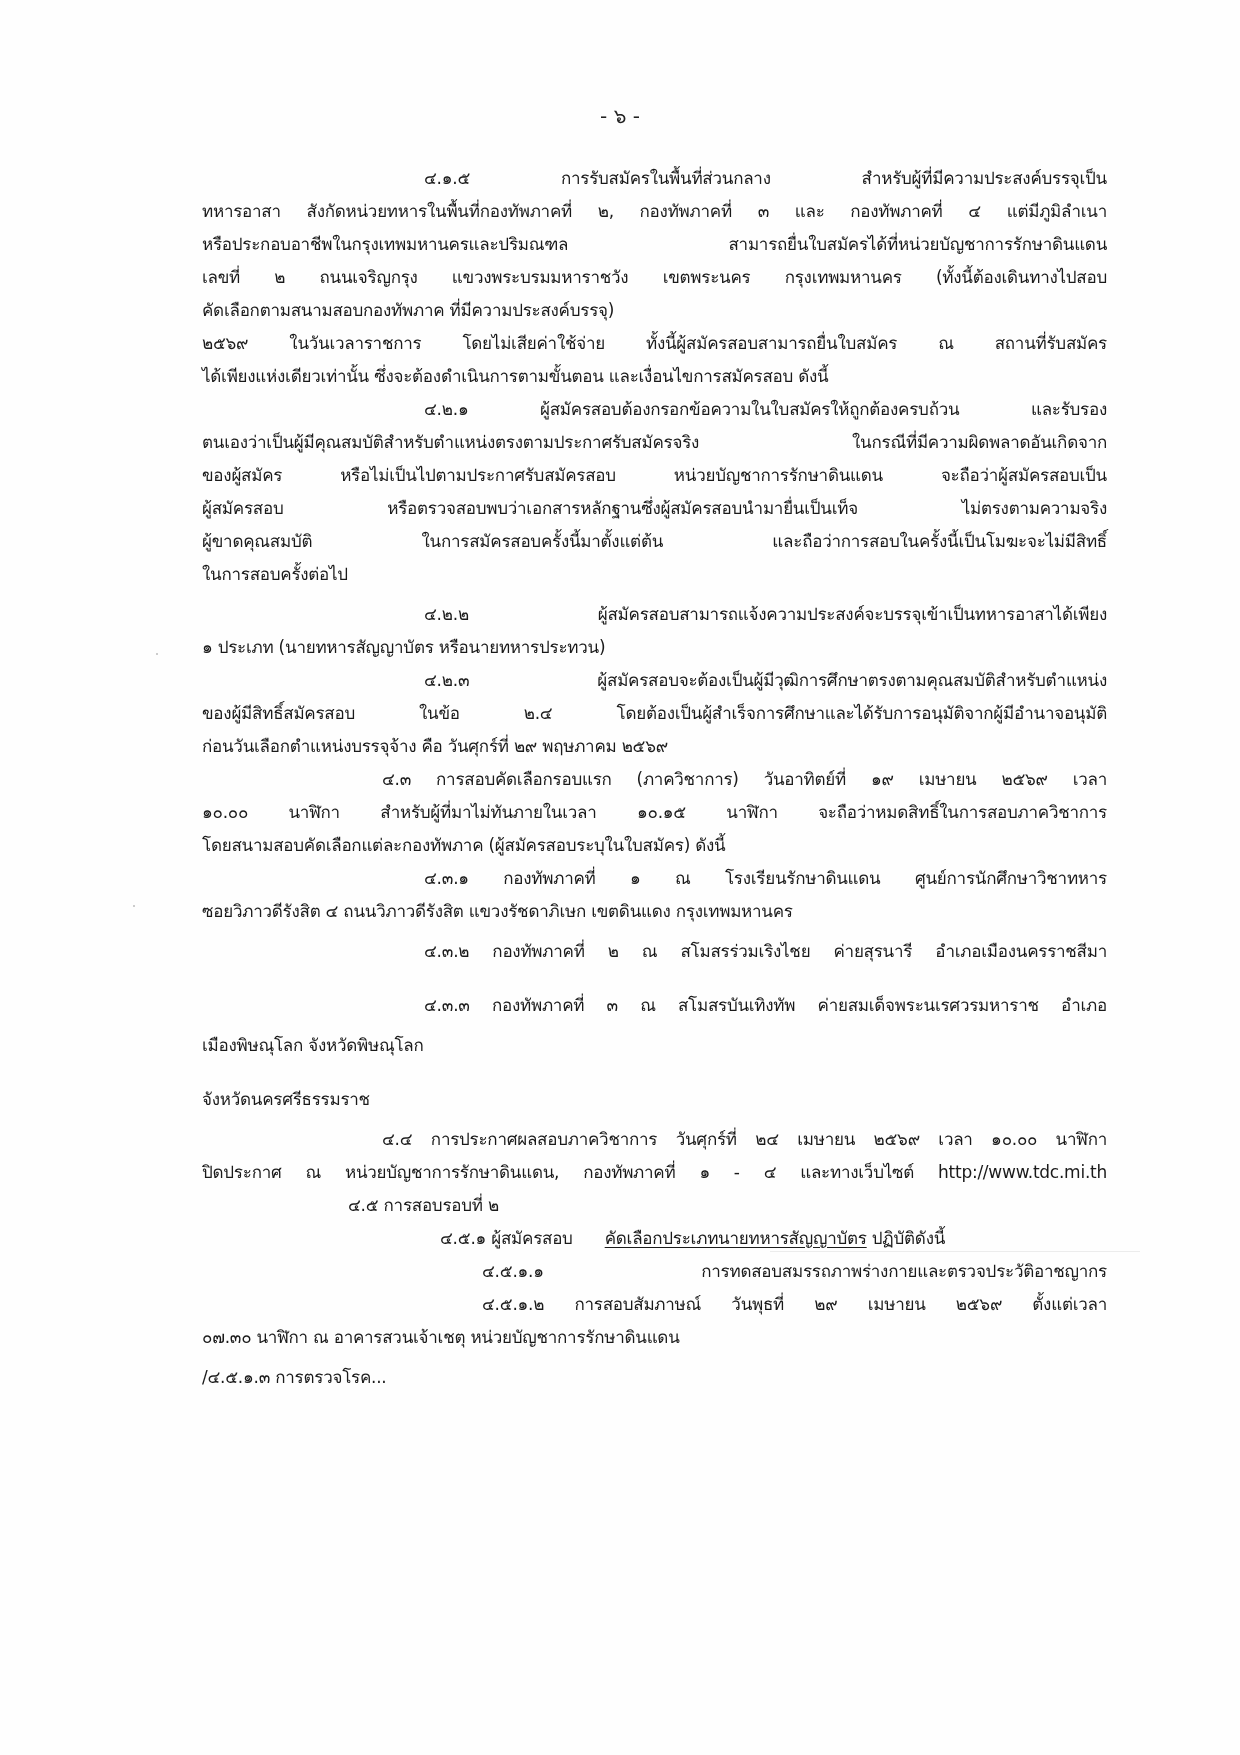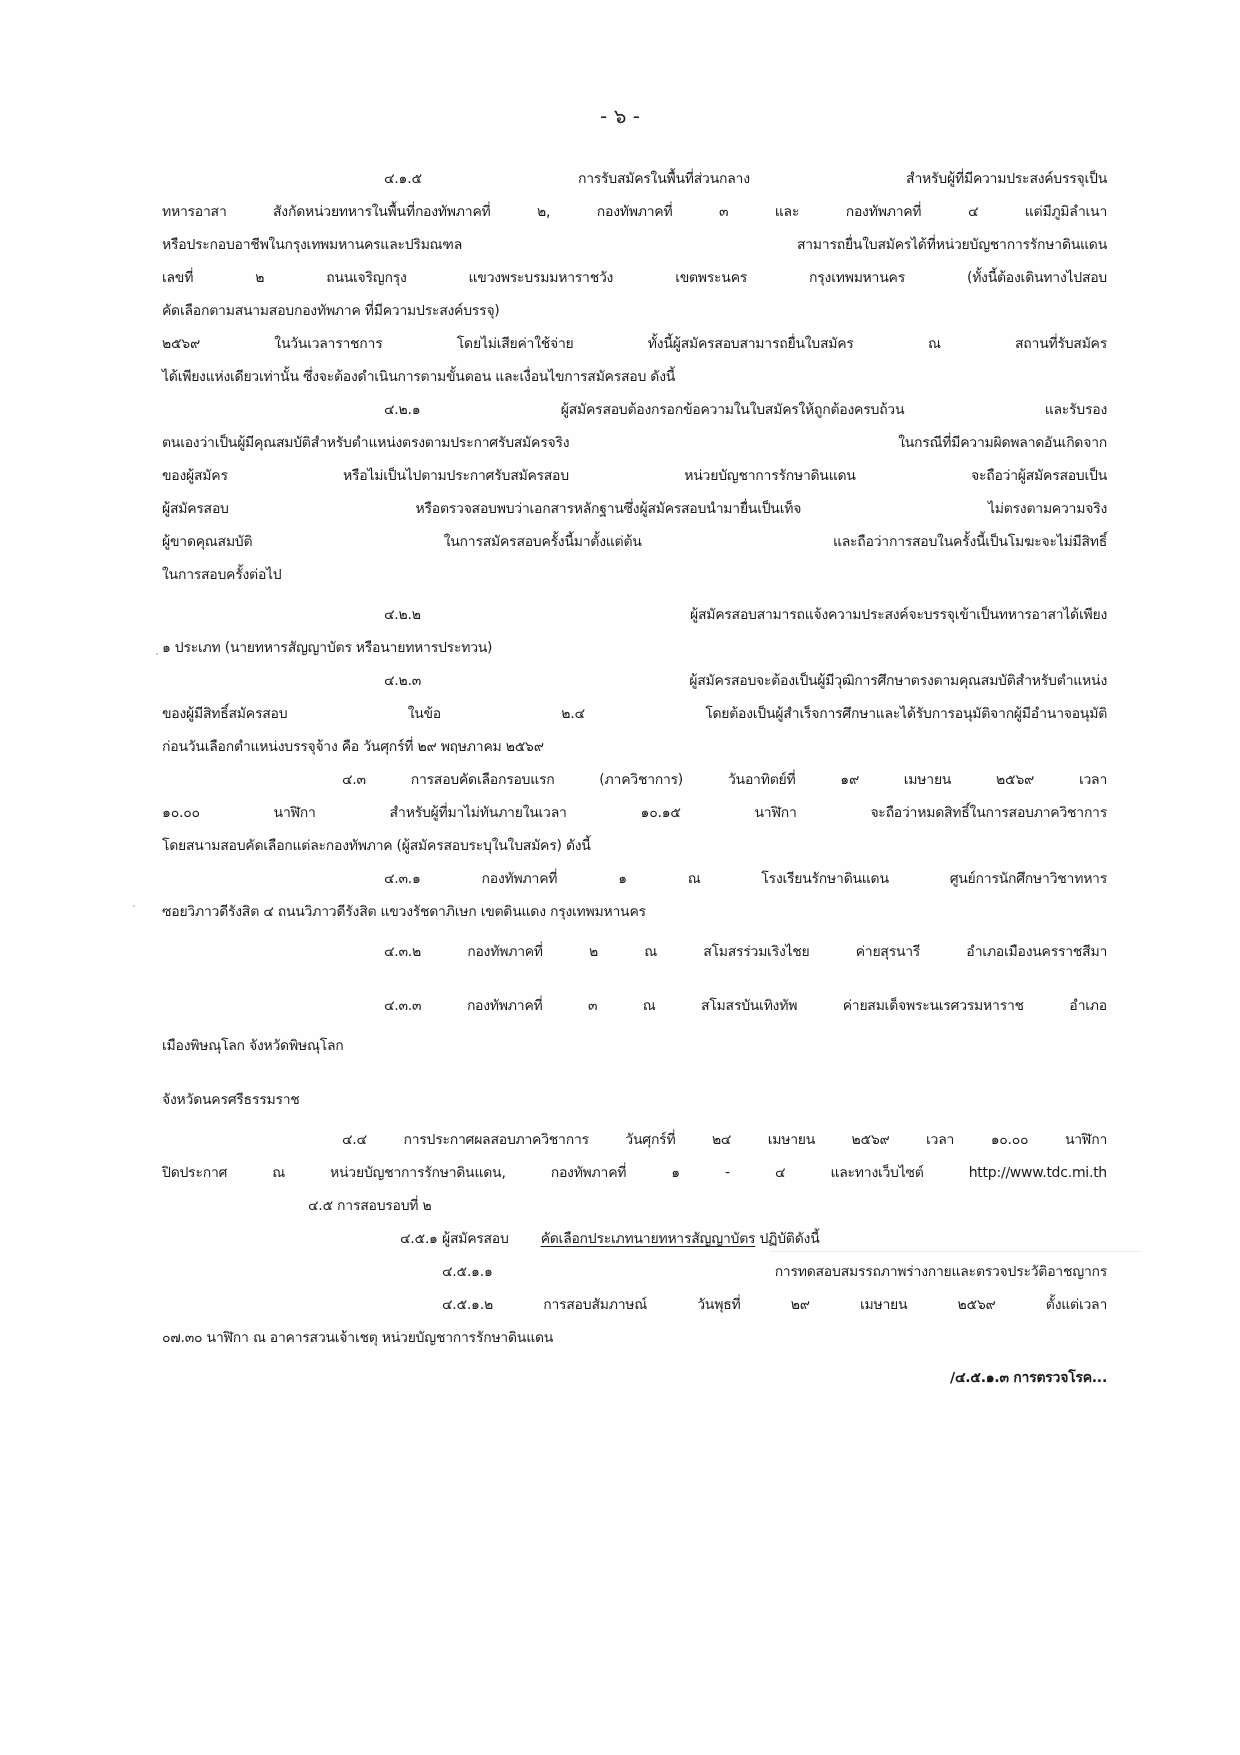--- a/index.html
+++ b/index.html
@@ -2,30 +2,30 @@
 <html><head>
 <meta charset="utf-8">
 <style>
   html, body { margin: 0; padding: 0; background: #ffffff; }
   body { width: 1240px; height: 1755px; position: relative; overflow: hidden;
          font-family: "DejaVu Sans", "Liberation Sans", sans-serif; color: #1a1a1a; }
   .page { position: absolute; left: 0; top: 0; width: 1240px; height: 1755px; background: #fefefe; }
   .page-number { position: absolute; top: 100px; left: 0; width: 1240px; text-align: center;
                  font-size: 20px; color: #222; }
   .body-text { position: absolute; left: 162px; top: 162px; width: 945px; }
-  .line { font-size: 14px; line-height: 33px; height: 33px; white-space: nowrap; overflow: visible;
-          letter-spacing: -0.25px; }
+  .line { font-size: 17px; line-height: 33px; height: 33px; white-space: nowrap; overflow: visible;
+          letter-spacing: -0.25px; margin-left: 40px; }
   .just { text-align: justify; text-align-last: justify; }
   .gap { height: 7px; }
   .i1 { padding-left: 222px; }
   .i2 { padding-left: 180px; }
   .i3 { padding-left: 238px; }
   .i4 { padding-left: 280px; }
   .u { text-decoration: underline; text-underline-offset: 3px; padding-left: 32px; }
-  .cont { text-align: right; padding-right: 0; font-weight: bold; }
+  .cont { padding-right: 0; }
   .speck { position: absolute; width: 2px; height: 2px; background: #bbb; border-radius: 1px; }
   .faint-rule { position: absolute; left: 770px; top: 1251px; width: 370px; height: 1px; background: #ececec; }
 </style>
 </head>
 <body>
 
 <div class="page">
   <div class="page-number">- ๖ -</div>
 
   <div class="body-text">

